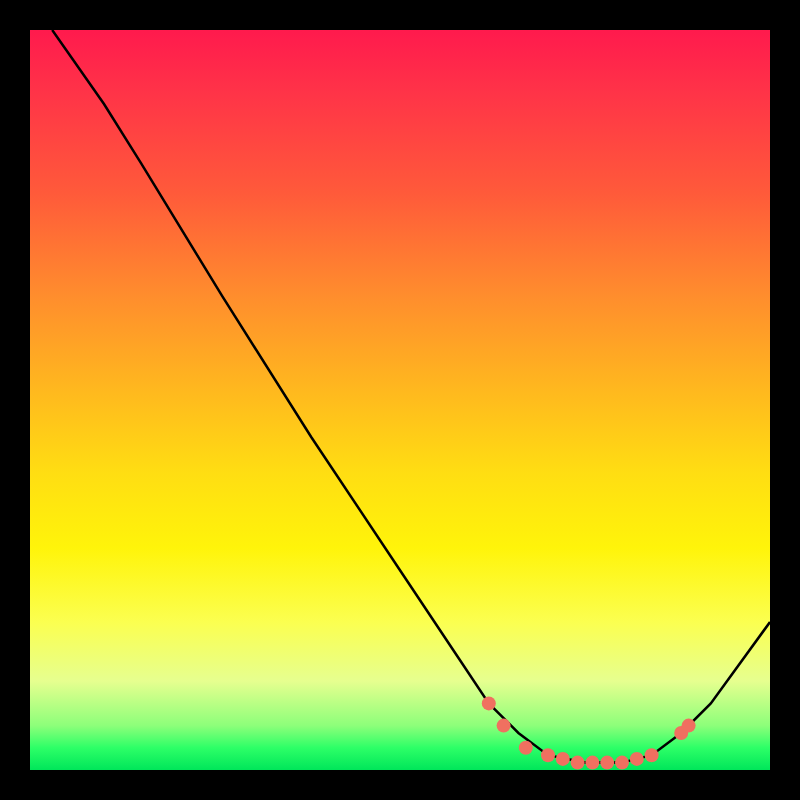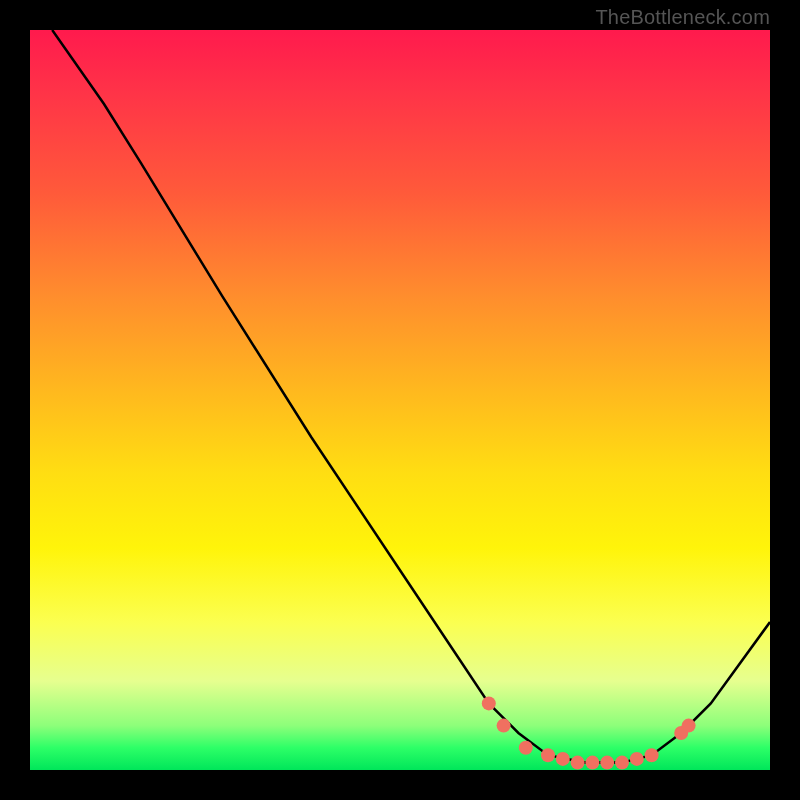--- a/index.html
+++ b/index.html
@@ -54,21 +54,20 @@
     color: #555;
     font-size: 20px;
     font-weight: 500;
     letter-spacing: 0.2px;
   }
 </style>
 </head>
 <body>
 
 <div class="frame">
-  <div class="watermark">TheBottleneck.com</div>
   <div class="plot">
     <svg viewBox="0 0 740 740">
       <path id="curve-path" fill="none" stroke="#000000" stroke-width="2.5" d="M 22.2 0 L 74 74 L 111 133.20000000000005 L 192.4 266.4 L 281.2 407 L 370 540.2 L 429.2 629 L 458.8 673.4 L 488.40000000000003 703 L 518 725.2 L 555 732.6 L 592 732.6 L 621.6 725.2 L 651.2 703 L 680.8000000000001 673.4 L 740 592"></path>
       <g id="markers">
           <circle cx="458.8" cy="673.4" r="7" fill="#f07060"></circle>
           <circle cx="473.6" cy="695.6" r="7" fill="#f07060"></circle>
           <circle cx="495.8" cy="717.8" r="7" fill="#f07060"></circle>
           <circle cx="518" cy="725.2" r="7" fill="#f07060"></circle>
           <circle cx="532.8" cy="728.9" r="7" fill="#f07060"></circle>
           <circle cx="547.6" cy="732.6" r="7" fill="#f07060"></circle>

